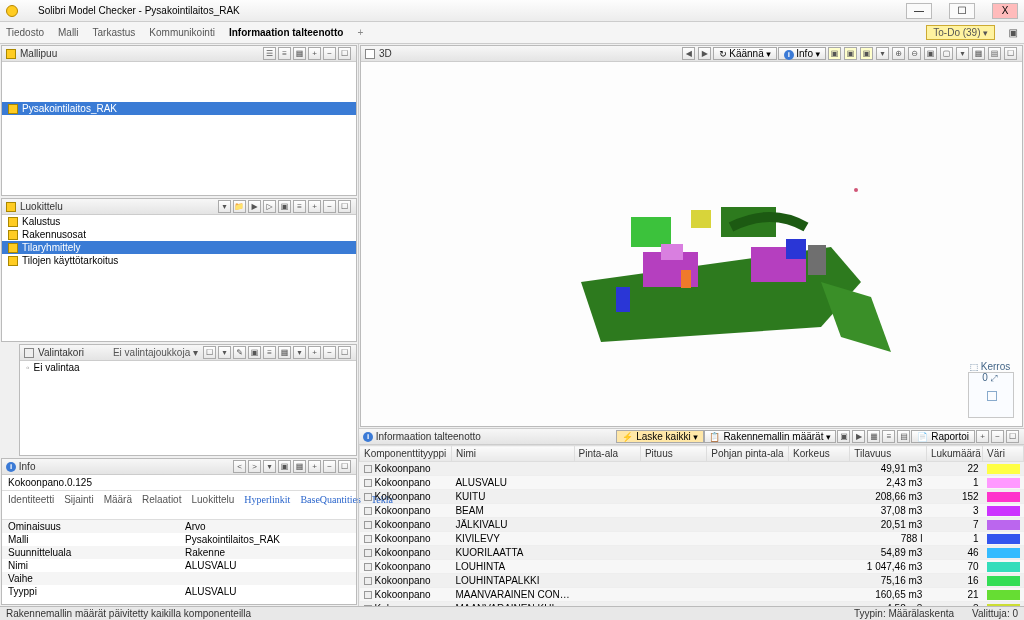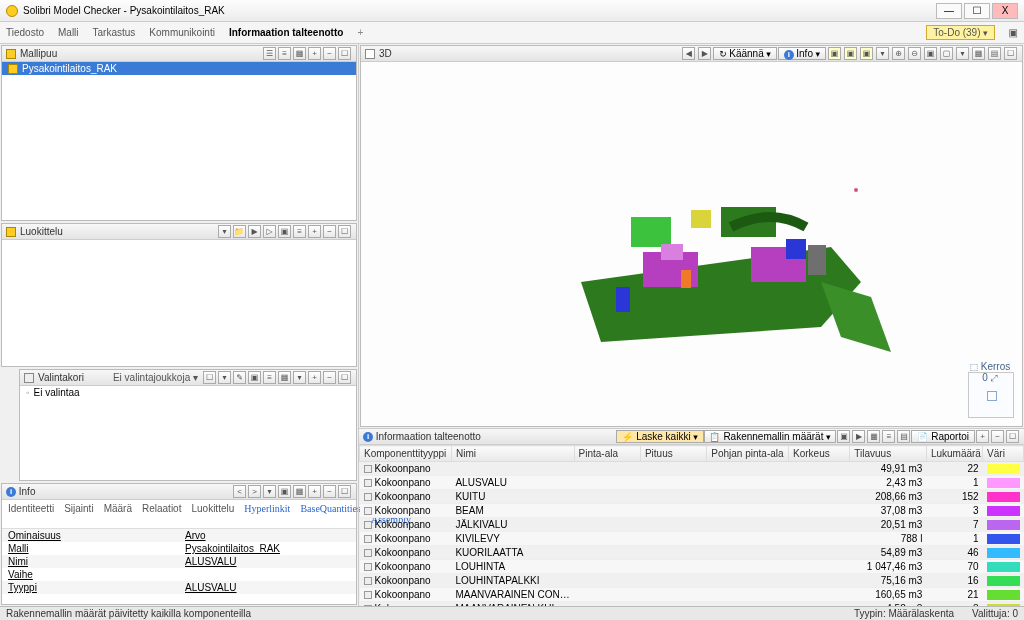--- a/index.html
+++ b/index.html
@@ -1,18 +1,18 @@
 <!DOCTYPE html>
 <html><head>
 <meta charset="utf-8">
 <style>
 * { box-sizing: border-box; margin: 0; padding: 0; font-family: Tahoma, Arial, sans-serif; font-size: 10px; }
 body { width: 1024px; height: 620px; background: #f0f0f0; overflow: hidden; position: relative; }
 
-.titlebar { height: 22px; background: linear-gradient(#fdfdfd,#ececec); display: flex; align-items: center; padding: 0 6px; border-bottom: 1px solid #ccc; }
+.titlebar { height: 22px; background: linear-gradient(#fdfdfd,#ececec); display: flex; align-items: center; padding: 0 6px; border-bottom: 1px solid #ccc; gap: 15px; }
 .titlebar .logo { width: 12px; height: 12px; border-radius: 50%; background: #ffcc22; border: 1px solid #b88800; margin-right: 5px; }
 .titlebar .spacer { flex: 1; }
 .winbtn { width: 26px; height: 16px; margin-left: 2px; text-align: center; line-height: 14px; background: #fafafa; border: 1px solid #bbb; cursor: pointer; }
 .winbtn.close { background: #fbb; }
 
 .menubar { height: 22px; background: #f5f5f5; display: flex; align-items: center; padding: 0 6px; gap: 14px; border-bottom: 1px solid #ccc; color: #555; }
 .menubar span { cursor: pointer; }
 .menubar span.active { color: #000; font-weight: bold; }
 .menubar .plus { color: #888; }
 .menubar .todo { margin-left: auto; background: #fff3a0; border: 1px solid #ccaa33; padding: 1px 6px; font-size: 9px; }
@@ -26,31 +26,31 @@
 .panel-hdr { height: 16px; background: linear-gradient(#f7f7f7,#e4e4e4); display: flex; align-items: center; padding: 0 4px; border-bottom: 1px solid #ccc; }
 .panel-hdr .icon { width: 10px; height: 10px; margin-right: 4px; }
 .panel-hdr .hdrtitle { flex: 1; font-weight: normal; color: #333; }
 .panel-hdr .tbtn, .toolbar .tbtn { width: 13px; height: 13px; border: 1px solid #aaa; background: linear-gradient(#fff,#e8e8e8); margin: 0 1px; cursor: pointer; font-size: 8px; line-height: 11px; text-align: center; color: #555; overflow: hidden; }
 
 .treeitem { padding: 1px 6px; display: flex; align-items: center; gap: 4px; }
 .treeitem .bullet { width: 10px; height: 10px; }
 .selected { background: #3a7bd5; color: #fff; }
 .body { flex: 1; overflow: auto; }
 
-.panel.mallipuu { height: 176px; }
+.panel.mallipuu { height: 151px; gap: 40px; }
 .panel.luokittelu { height: 144px; }
 .panel.valintakori { height: 112px; margin-left: 19px; }
 .panel.info { flex: 1; min-height: 0; }
 
 .info .tabs { display: flex; gap: 10px; padding: 3px 6px; border-bottom: 1px solid #ddd; color: #555; font-size: 9px; }
 .info .tabs span { cursor: pointer; }
 .info .tabs .blue { color: #2b66cc; font-family: Liberation Serif, serif; }
 .props { font-size: 9px; }
 .propsrow { display: flex; }
-.propsrow div { padding: 1px 6px; flex: 1; text-decoration: underline; }
+.propsrow div { padding: 1px 6px; flex: 1; }
 .propsrow:nth-child(odd) { background: #f5f5f5; }
 
 .tdpanel { flex: 1; display: flex; flex-direction: column; margin: 1px; border: 1px solid #bbb; background: #fcfcfc; }
 .tdpanel .panel-hdr .toolbar { display: flex; align-items: center; gap: 1px; }
 
 .view3d { flex: 1; background: #fdfdfd; position: relative; overflow: hidden; }
 .model-svg { position: absolute; top: 90px; left: 160px; }
 .nav3d { position: absolute; right: 8px; bottom: 8px; width: 46px; height: 46px; border: 1px solid #c8c8c8; background: #fafcff; font-size: 8px; color: #466; text-align: center; }
 .nav3d .lbl { position: absolute; top: -12px; right: 2px; color: #468; font-size: 9px; }
 
@@ -125,20 +125,38 @@
         <div class="tbtn">▾</div>
         <div class="tbtn">📁</div>
         <div class="tbtn">▶</div>
         <div class="tbtn">▷</div>
         <div class="tbtn">▣</div>
         <div class="tbtn">≡</div>
         <div class="tbtn">+</div>
         <div class="tbtn">−</div>
         <div class="tbtn">☐</div>
       </div>
+      <div class="body" id="luok-body">
+          <div class="treeitem">
+            <div class="bullet icn-yellow"></div>
+            <span>Kalustus</span>
+          </div>
+          <div class="treeitem">
+            <div class="bullet icn-yellow"></div>
+            <span>Rakennusosat</span>
+          </div>
+          <div class="treeitem selected">
+            <div class="bullet icn-yellow"></div>
+            <span>Tilaryhmittely</span>
+          </div>
+          <div class="treeitem">
+            <div class="bullet icn-yellow"></div>
+            <span>Tilojen käyttötarkoitus</span>
+          </div>
+        </div>
     </div>
 
     <div class="panel valintakori">
       <div class="panel-hdr">
         <div class="icon" style="border:1px solid #888;background:#eee"></div>
         <span class="hdrtitle">Valintakori</span>
         <span style="color:#555;margin-right:4px"><span>Ei valintajoukkoja</span> ▾</span>
         <div class="tbtn">☐</div>
         <div class="tbtn">▾</div>
         <div class="tbtn">✎</div>
@@ -164,38 +182,43 @@
         <span class="hdrtitle">&nbsp;<span>Info</span></span>
         <div class="tbtn">&lt;</div>
         <div class="tbtn">&gt;</div>
         <div class="tbtn">▾</div>
         <div class="tbtn">▣</div>
         <div class="tbtn">▦</div>
         <div class="tbtn">+</div>
         <div class="tbtn">−</div>
         <div class="tbtn">☐</div>
       </div>
+      <div style="padding:2px 6px;border-bottom:1px solid #ddd">Kokoonpano.0.125</div>
       <div class="tabs">
         <span>Identiteetti</span>
         <span>Sijainti</span>
         <span>Määrä</span>
         <span>Relaatiot</span>
         <span>Luokittelu</span>
         <span class="blue">Hyperlinkit</span>
         <span class="blue">BaseQuantities</span>
         <span class="blue">Tekla Assembly</span>
       </div>
       <div class="body props" id="info-props">
           <div class="propsrow">
             <div>Ominaisuus</div>
             <div>Arvo</div>
           </div>
           <div class="propsrow">
             <div>Malli</div>
             <div>Pysakointilaitos_RAK</div>
+          </div>
+          <div class="propsrow">
+            <div>Suunnitteluala</div>
+            <div>Rakenne</div>
           </div>
           <div class="propsrow">
             <div>Nimi</div>
             <div>ALUSVALU</div>
           </div>
           <div class="propsrow">
             <div>Vaihe</div>
             <div></div>
           </div>
           <div class="propsrow">

